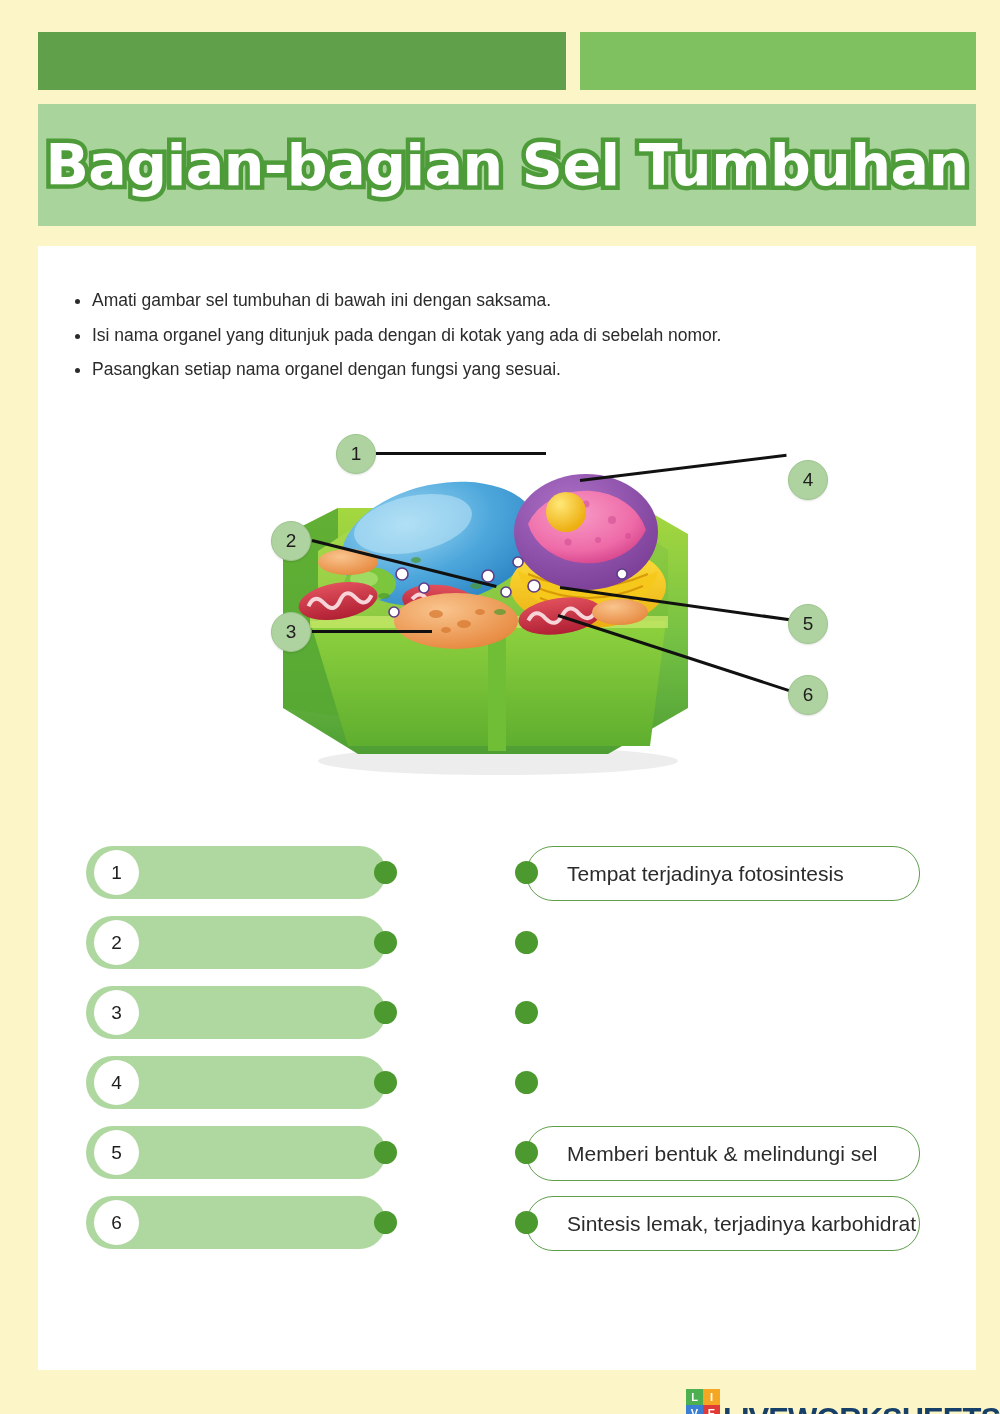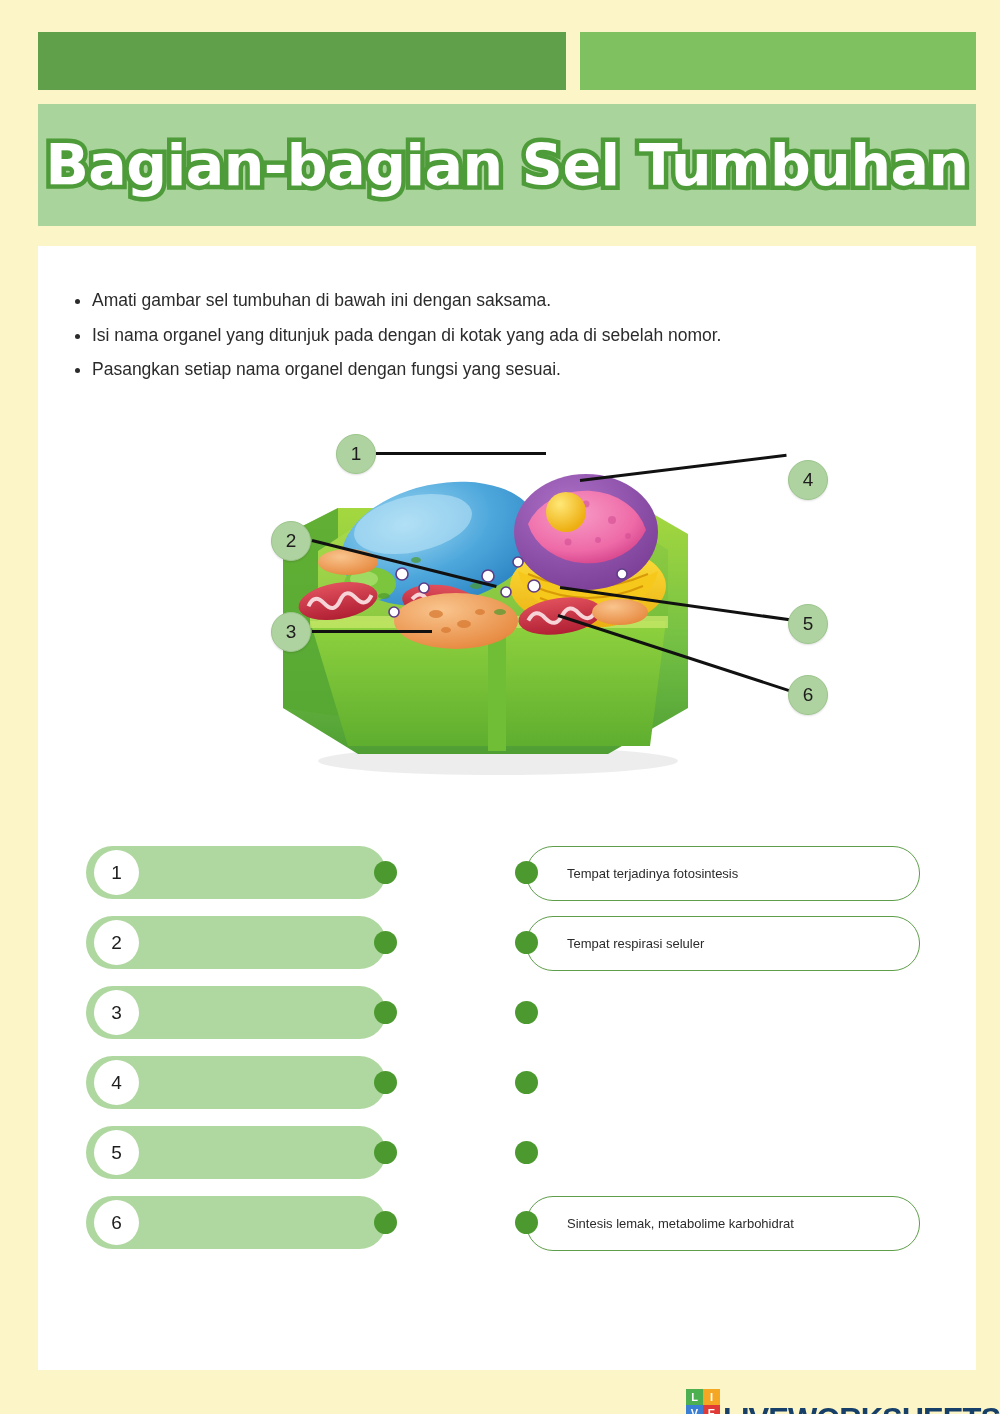--- a/index.html
+++ b/index.html
@@ -64,21 +64,21 @@
   .dot-right{
     position:absolute;left:288px;top:15px;width:23px;height:23px;border-radius:50%;
     background:#4C9A2F;
   }
   .right-pill{
     position:absolute;left:440px;top:0;width:392px;height:53px;
     background:#fff;border:1.5px solid #5E9E4A;border-radius:27px;
     display:flex;align-items:center;
   }
   .right-pill span{
-    margin-left:40px;font-size:13px;color:#2b2b2b;
+    margin-left:40px;font-size:21px;color:#2b2b2b;
     font-family:"Liberation Sans",sans-serif;white-space:nowrap;
   }
   .dot-left{
     position:absolute;left:429px;top:15px;width:23px;height:23px;border-radius:50%;
     background:#4C9A2F;z-index:3;
   }
 
   
   .logo{position:absolute;left:686px;top:1372px;display:flex;align-items:center;}
   .tiles{display:grid;grid-template-columns:17px 17px;grid-template-rows:16px 16px;margin-right:3px;}
@@ -300,65 +300,65 @@
     </div>
 
     <div class="row">
       <div class="left-pill">
         <div class="num-bubble">
           <span>2</span>
         </div>
       </div>
       <div class="dot-right"></div>
       <div class="dot-left"></div>
+    </div>
+
+    <div class="row">
+      <div class="left-pill">
+        <div class="num-bubble">
+          <span>3</span>
+        </div>
+      </div>
+      <div class="dot-right"></div>
+      <div class="dot-left"></div>
+    </div>
+
+    <div class="row">
+      <div class="left-pill">
+        <div class="num-bubble">
+          <span>4</span>
+        </div>
+      </div>
+      <div class="dot-right"></div>
+      <div class="dot-left"></div>
+    </div>
+
+    <div class="row">
+      <div class="left-pill">
+        <div class="num-bubble">
+          <span>5</span>
+        </div>
+      </div>
+      <div class="dot-right"></div>
+      <div class="dot-left"></div>
       <div class="right-pill">
-        <span>Tempat respirasi seluler</span>
-      </div>
-    </div>
-
-    <div class="row">
-      <div class="left-pill">
-        <div class="num-bubble">
-          <span>3</span>
-        </div>
-      </div>
-      <div class="dot-right"></div>
-      <div class="dot-left"></div>
-    </div>
-
-    <div class="row">
-      <div class="left-pill">
-        <div class="num-bubble">
-          <span>4</span>
-        </div>
-      </div>
-      <div class="dot-right"></div>
-      <div class="dot-left"></div>
-    </div>
-
-    <div class="row">
-      <div class="left-pill">
-        <div class="num-bubble">
-          <span>5</span>
-        </div>
-      </div>
-      <div class="dot-right"></div>
-      <div class="dot-left"></div>
+        <span>Memberi bentuk &amp; melindungi sel</span>
+      </div>
     </div>
 
     <div class="row">
       <div class="left-pill">
         <div class="num-bubble">
           <span>6</span>
         </div>
       </div>
       <div class="dot-right"></div>
       <div class="dot-left"></div>
       <div class="right-pill">
-        <span>Sintesis lemak, metabolime karbohidrat</span>
+        <span>Sintesis lemak, terjadinya karbohidrat</span>
       </div>
     </div>
 
   </div>
 </div>
 
 <div class="logo">
   <div class="tiles">
     <div class="t-l">L</div>
     <div class="t-i">I</div>

